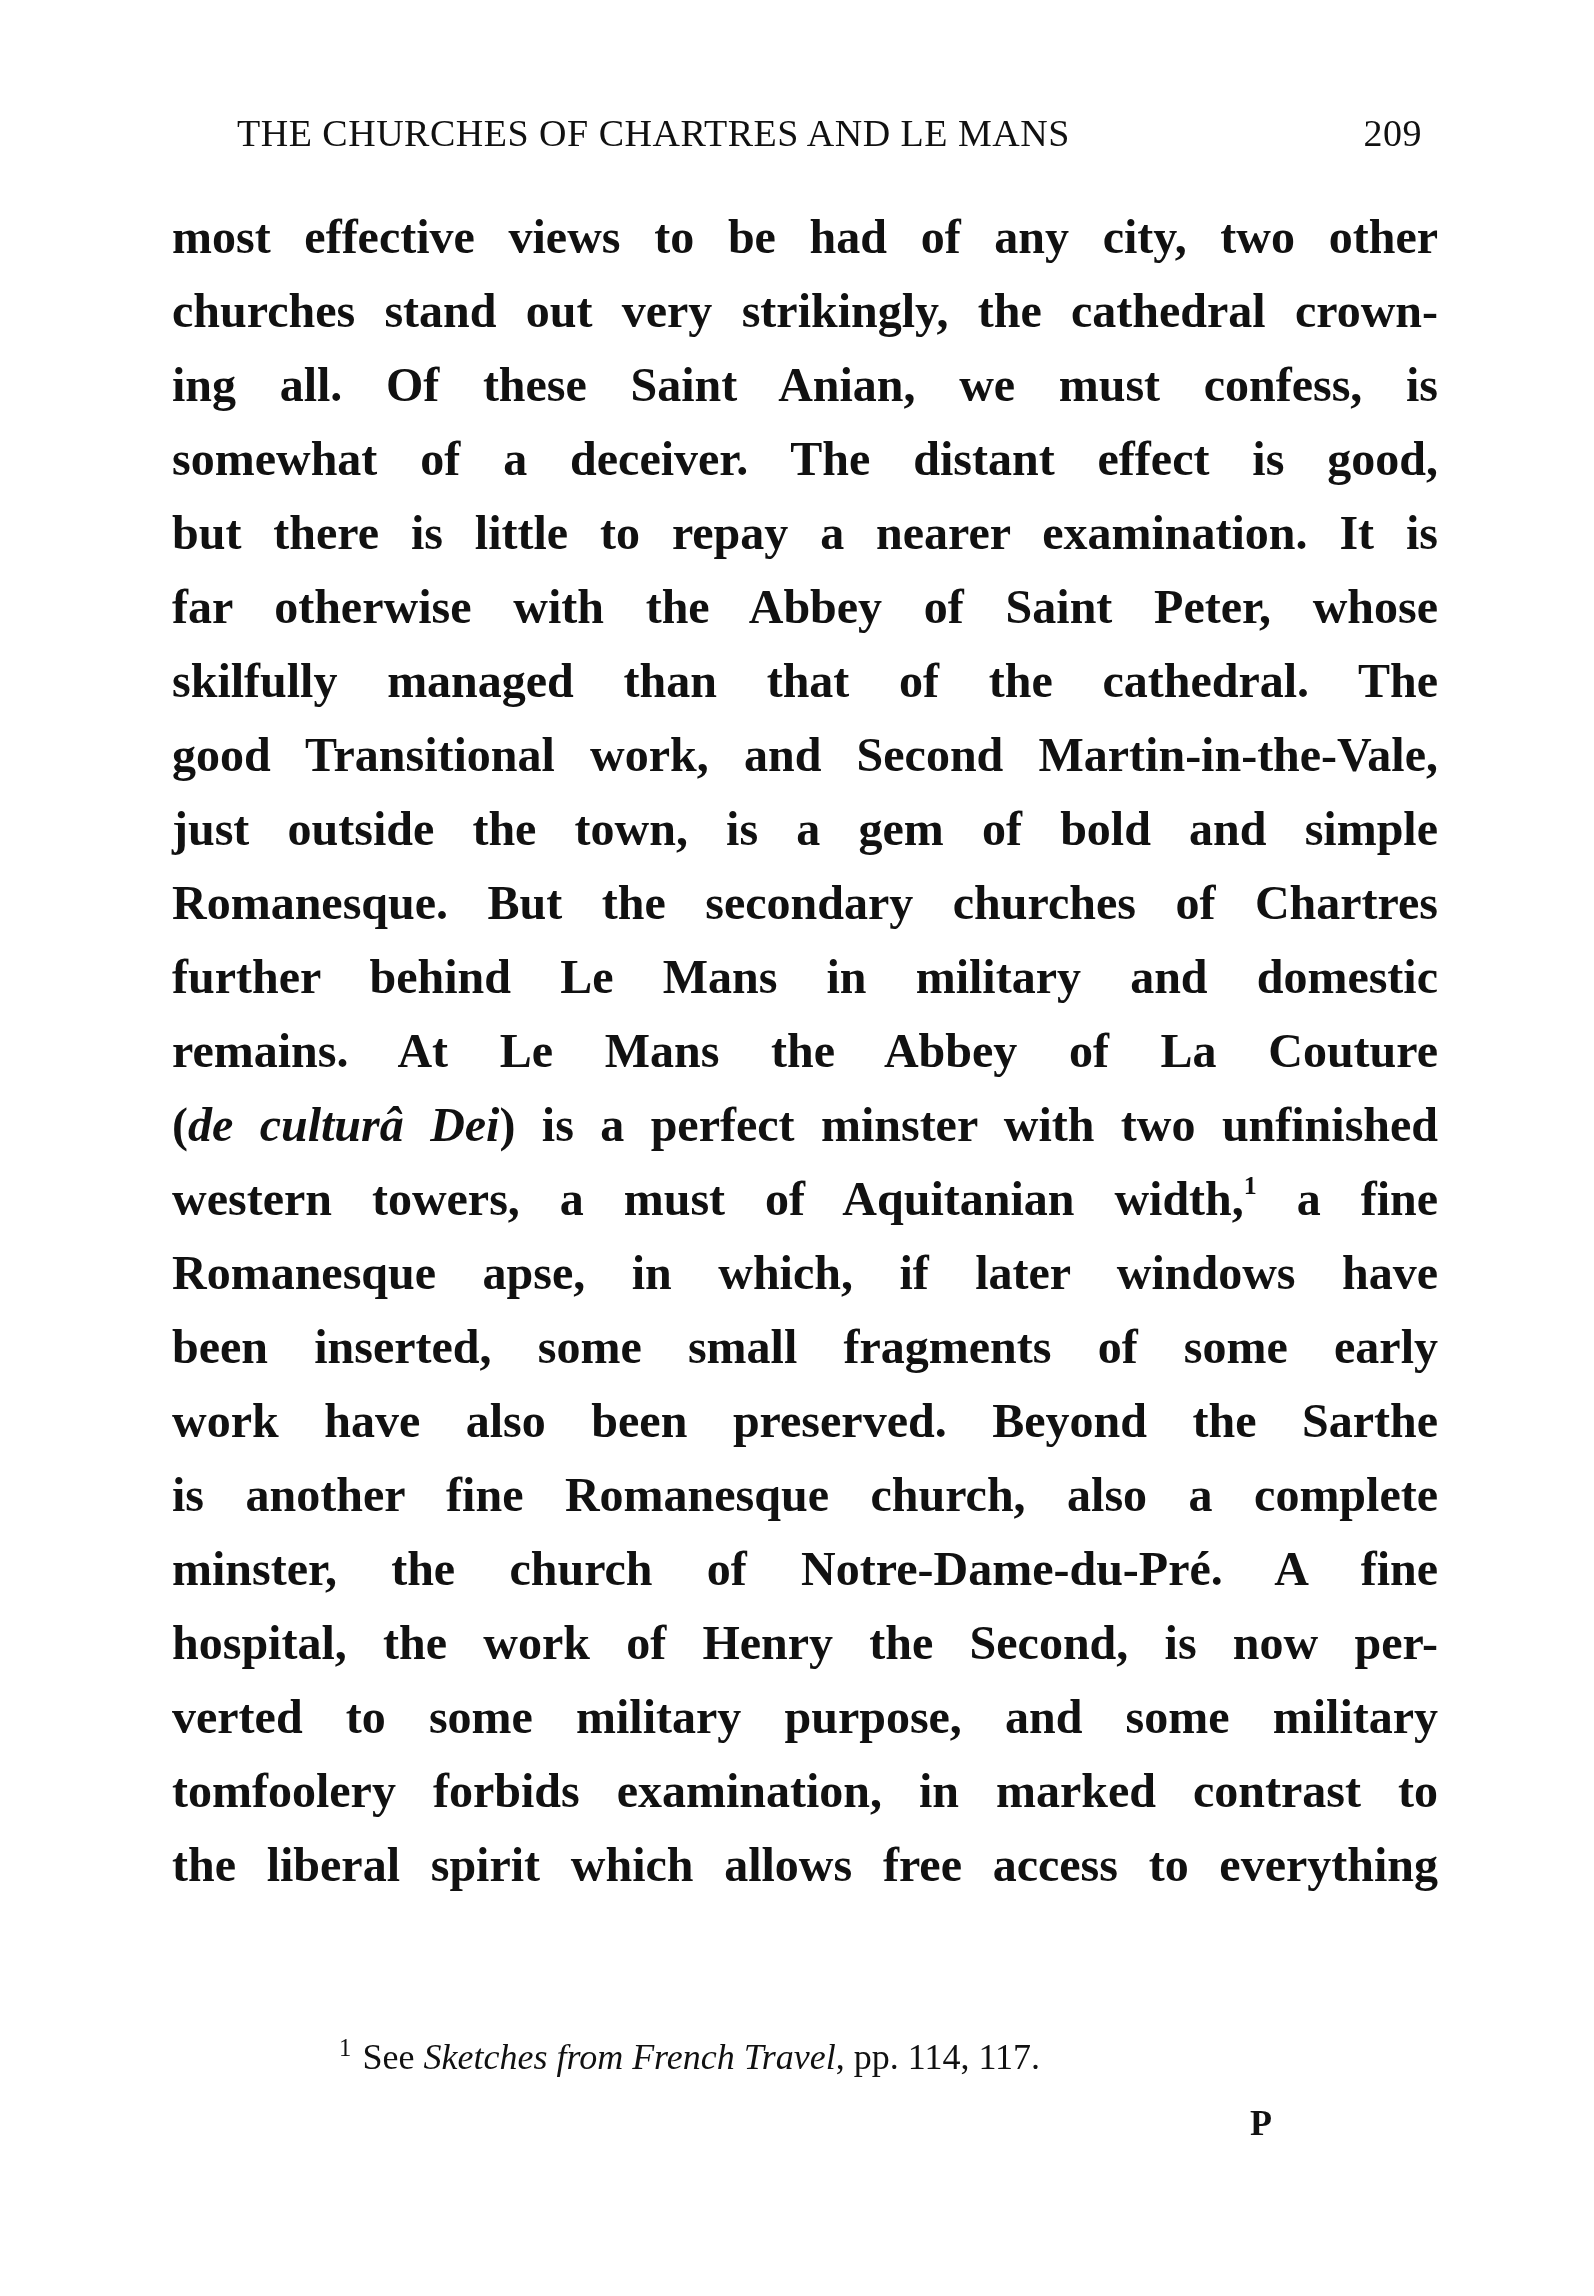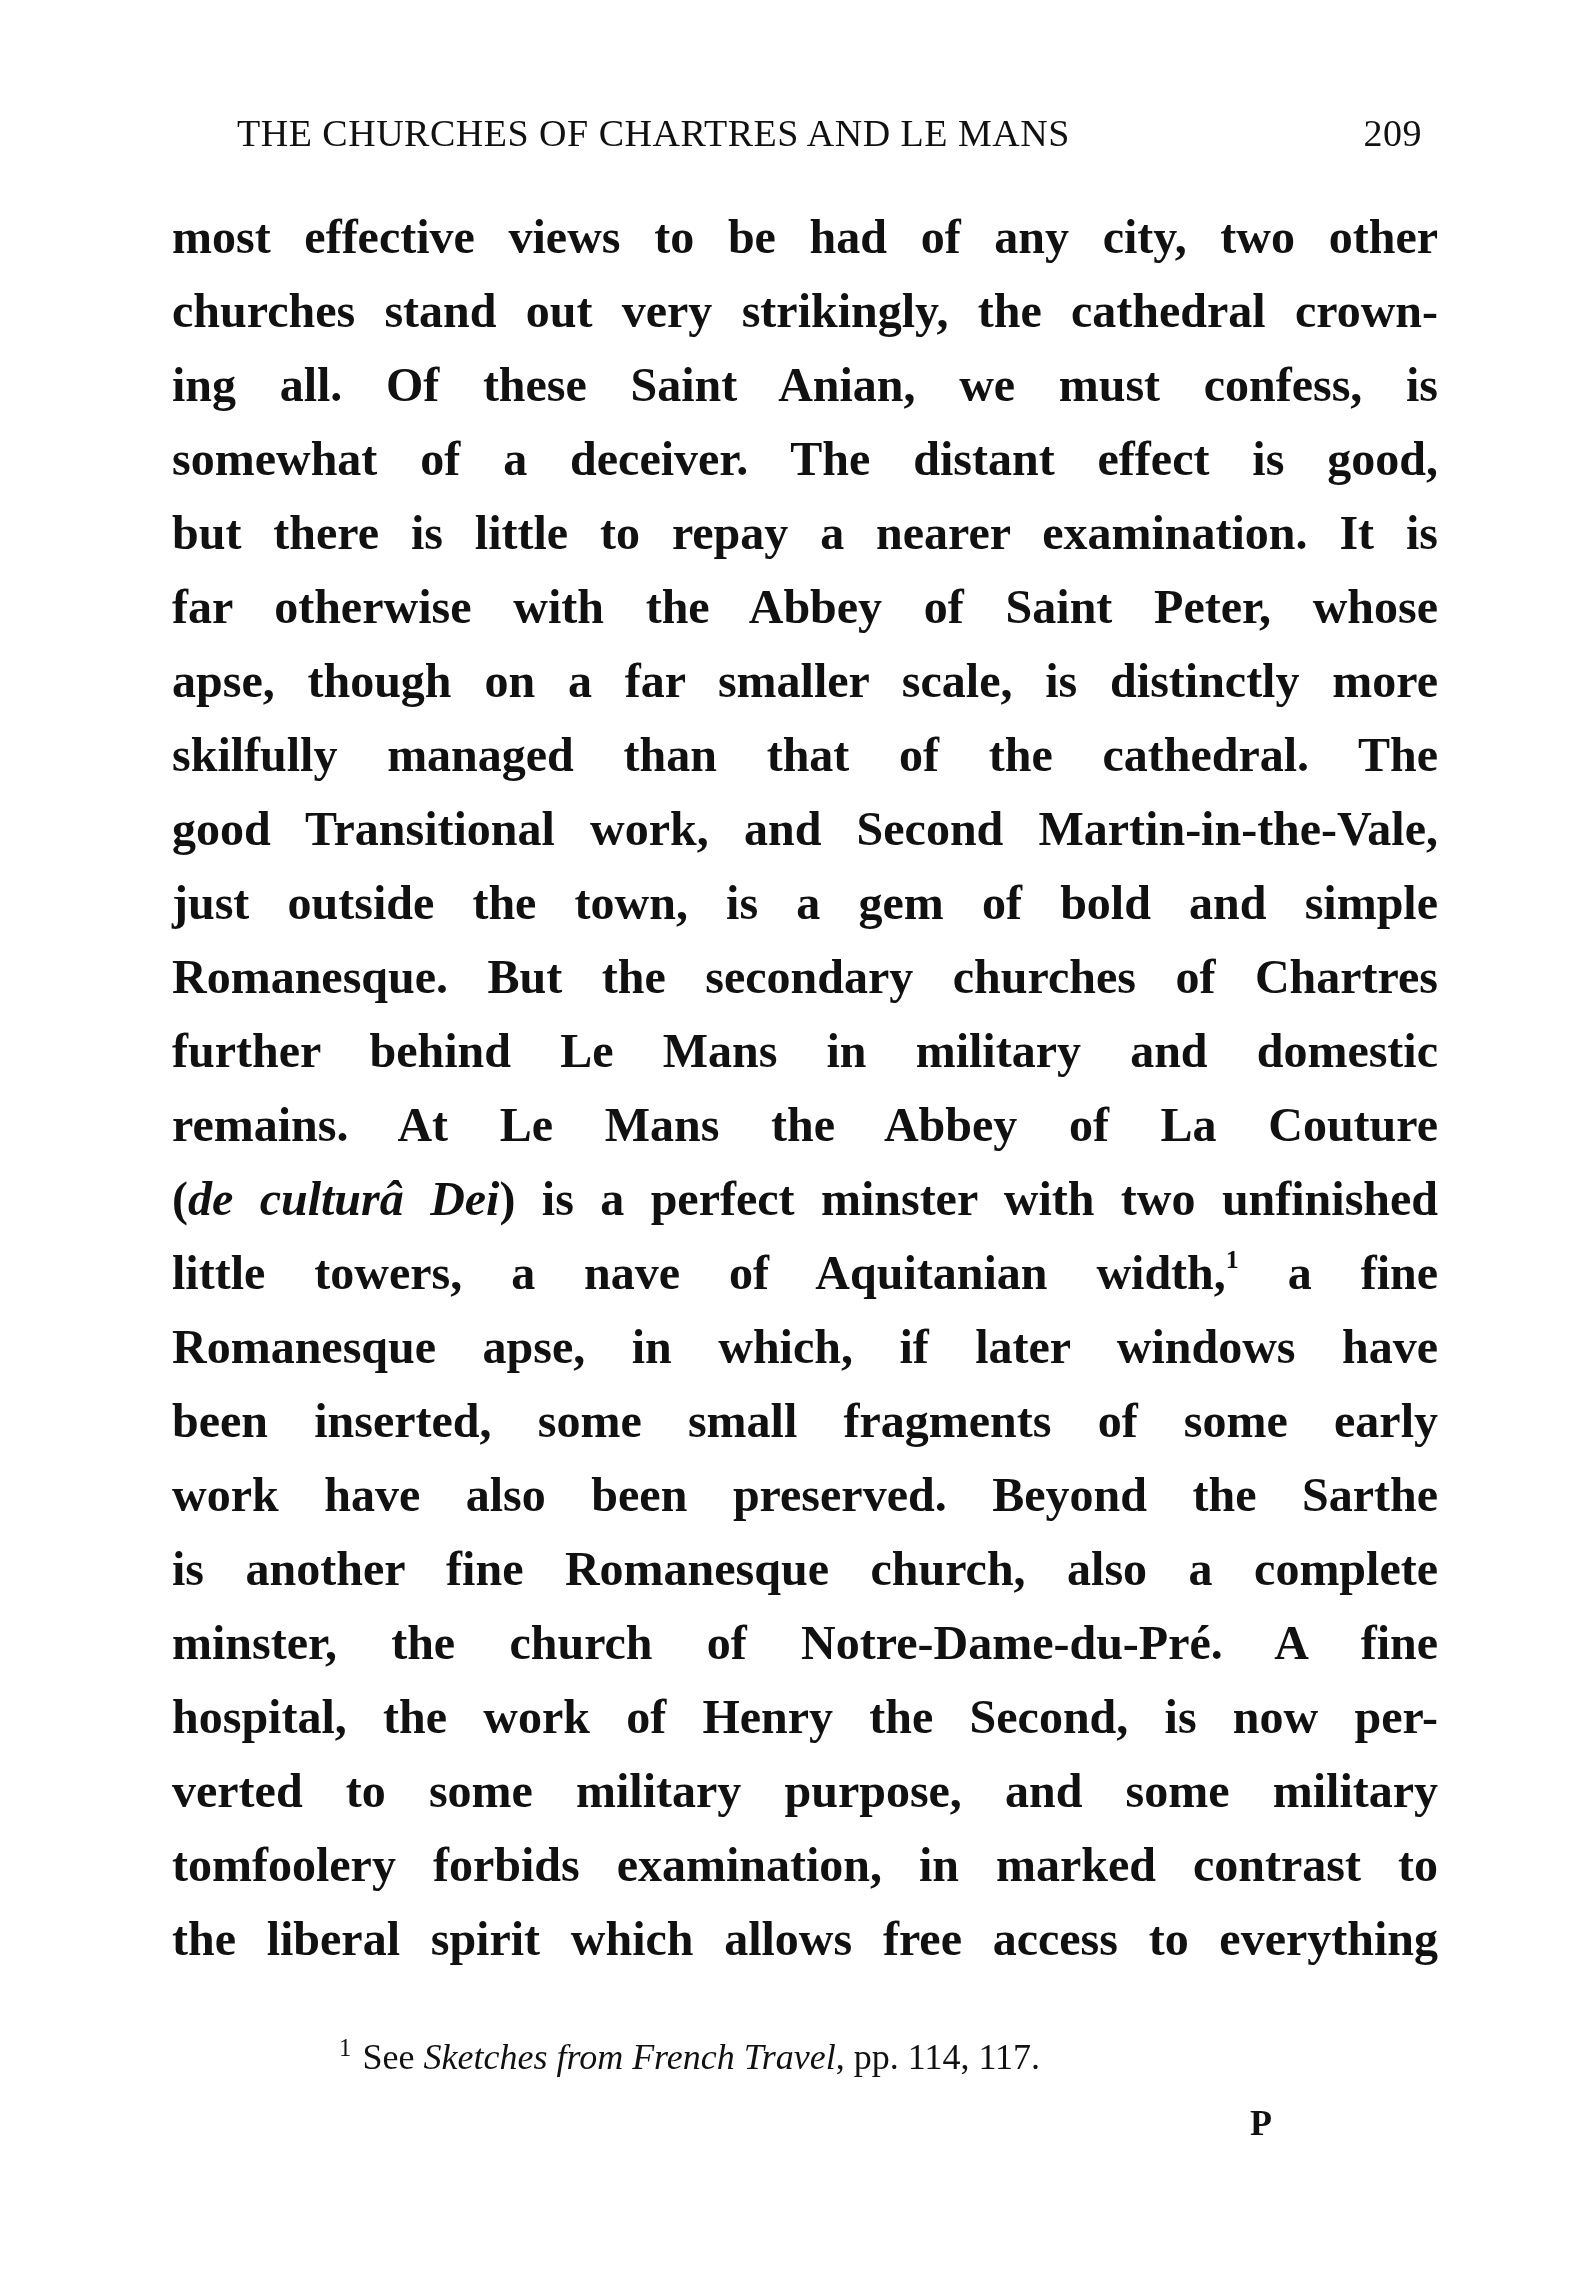--- a/index.html
+++ b/index.html
@@ -33,29 +33,28 @@
     <span>209</span>
   </div>
 
   <div class="body-text">
     <div class="line">most effective views to be had of any city, two other</div>
     <div class="line">churches stand out very strikingly, the cathedral crown-</div>
     <div class="line">ing all. Of these Saint Anian, we must confess, is</div>
     <div class="line">somewhat of a deceiver. The distant effect is good,</div>
     <div class="line">but there is little to repay a nearer examination. It is</div>
     <div class="line">far otherwise with the Abbey of Saint Peter, whose</div>
-    <div class="line">apse, though on a far smaller scale, is distinctly more</div>
     <div class="line">skilfully managed than that of the cathedral. The</div>
     <div class="line">good Transitional work, and Second Martin-in-the-Vale,</div>
     <div class="line">just outside the town, is a gem of bold and simple</div>
     <div class="line">Romanesque. But the secondary churches of Chartres</div>
     <div class="line">further behind Le Mans in military and domestic</div>
     <div class="line">remains. At Le Mans the Abbey of La Couture</div>
     <div class="line"><span>(</span><i>de culturâ Dei</i><span>) is a perfect minster with two unfinished</span></div>
-    <div class="line"><span>little towers, a nave of Aquitanian width,</span><sup class="fn-ref">1</sup><span> a fine</span></div>
+    <div class="line"><span>western towers, a must of Aquitanian width,</span><sup class="fn-ref">1</sup><span> a fine</span></div>
     <div class="line">Romanesque apse, in which, if later windows have</div>
     <div class="line">been inserted, some small fragments of some early</div>
     <div class="line">work have also been preserved. Beyond the Sarthe</div>
     <div class="line">is another fine Romanesque church, also a complete</div>
     <div class="line">minster, the church of Notre-Dame-du-Pré. A fine</div>
     <div class="line">hospital, the work of Henry the Second, is now per-</div>
     <div class="line">verted to some military purpose, and some military</div>
     <div class="line">tomfoolery forbids examination, in marked contrast to</div>
     <div class="line last">the liberal spirit which allows free access to everything</div>
   </div>

